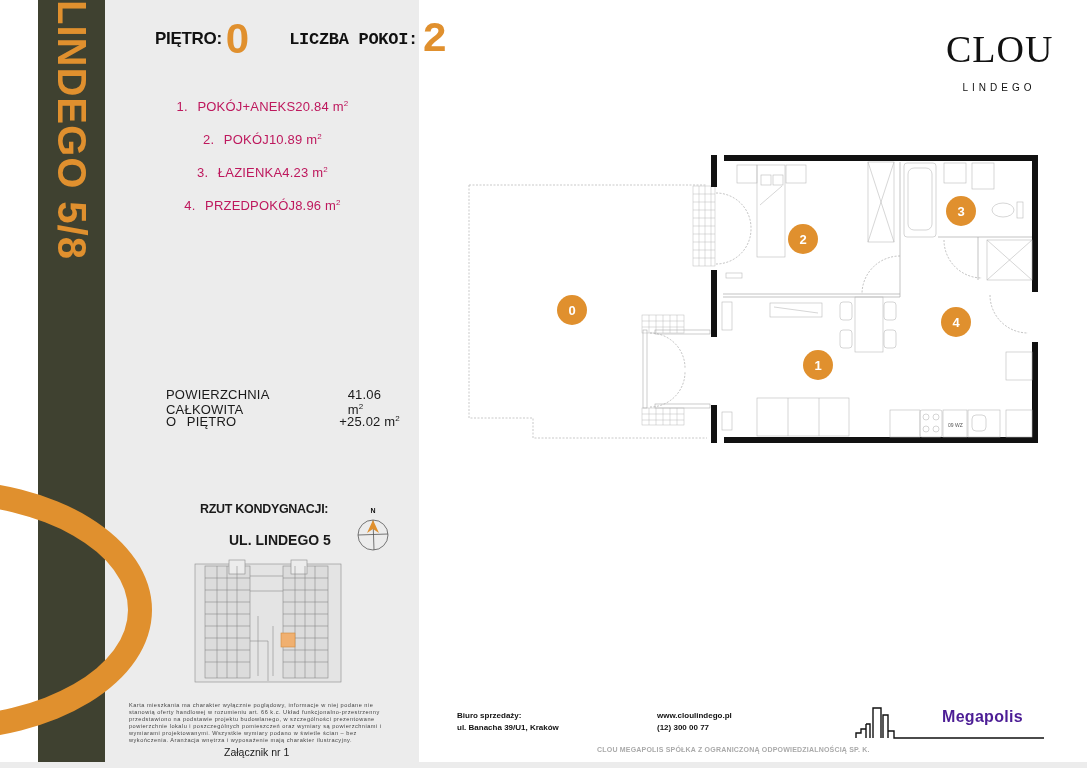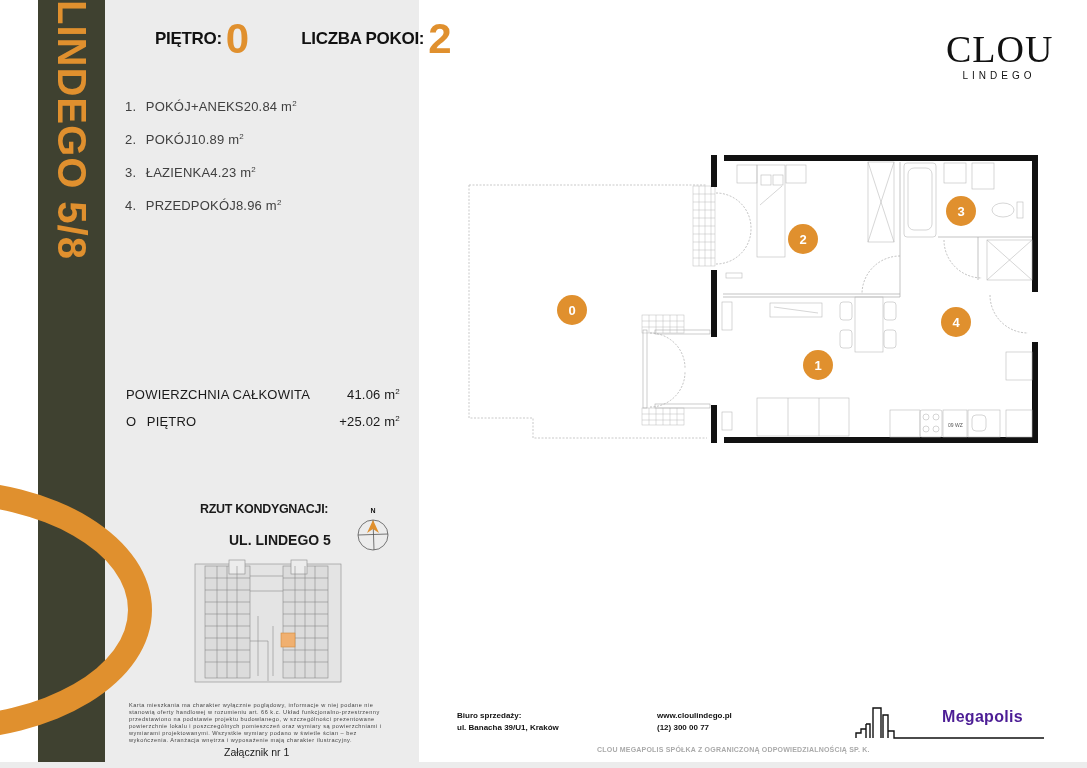--- a/index.html
+++ b/index.html
@@ -19,44 +19,44 @@
   .vertical-title span {
     display: block; transform: rotate(90deg); white-space: nowrap;
     font-family: "Liberation Sans", sans-serif; font-weight: 700;
     font-size: 40px; letter-spacing: 1px; color: #e0902e; line-height: 1;
   }
 
   .floor-info { position: absolute; top: 18px; left: 155px; display: flex; align-items: baseline; }
   .floor-info .lbl { font-weight: 700; font-size: 17px; letter-spacing: -0.3px; color: #111; }
   .floor-info .big { font-weight: 700; font-size: 42px; color: #e0902e; line-height: 1; margin-left: 4px; }
   .floor-info .grp { display: flex; align-items: center; }
-  .floor-info .grp2 { margin-left: 52px; }
+  .floor-info .grp2 { margin-left: 40px; font-family: Liberation Mono, monospace; }
 
   .rooms { position: absolute; left: 125px; top: 99px; width: 275px; }
-  .room-row { display: flex; justify-content: flex-start; height: 33px; font-size: 13px; color: #404040; letter-spacing: 0.2px; }
+  .room-row { display: flex; justify-content: center; height: 33px; font-size: 13px; color: #be185d; letter-spacing: 0.2px; }
   .room-row .num { width: 17px; display: inline-block; }
   .room-row sup, .totals sup { font-size: 8px; vertical-align: 5px; }
 
   .totals { position: absolute; left: 126px; top: 387px; width: 274px; font-size: 13px; letter-spacing: 0.2px; }
-  .totals .row { display: flex; justify-content: space-between; height: 27px; }
+  .totals .row { display: flex; justify-content: space-between; height: 27px; margin-left: 40px; }
 
   .rzut-title { position: absolute; left: 200px; top: 502px; font-weight: 700; font-size: 12.5px; letter-spacing: -0.3px; }
   .rzut-sub { position: absolute; left: 229px; top: 532px; font-weight: 700; font-size: 14px; }
   .compass { position: absolute; left: 355px; top: 505px; width: 36px; height: 48px; }
   .site-plan { position: absolute; left: 193px; top: 556px; width: 150px; height: 130px; }
 
   .disclaimer {
     position: absolute; left: 129px; top: 702px; width: 262px;
     font-size: 5.6px; line-height: 6.9px; color: #444; letter-spacing: 0.5px;
   }
   .annex { position: absolute; left: 224px; top: 746px; font-size: 10.5px; color: #1a1a1a; }
 
   .clou-logo { position: absolute; left: 946px; top: 30px; width: 106px; text-align: center; }
   .clou-logo .main { font-family: Liberation Serif, serif; font-size: 38px; letter-spacing: 1px; line-height: 1; color: #111; }
-  .clou-logo .sub { font-size: 10px; letter-spacing: 4px; margin-top: 2px; color: #111; }
+  .clou-logo .sub { font-size: 10px; letter-spacing: 4px; margin-top: 14px; color: #111; }
 
   .plan { position: absolute; left: 460px; top: 150px; width: 590px; height: 300px; }
 
   .badge {
     position: absolute; width: 30px; height: 30px; border-radius: 50%;
     background: #e0902e; color: #fff; font-weight: 700; font-size: 13px;
     display: flex; align-items: center; justify-content: center;
   }
 
   .footer-office { position: absolute; left: 457px; top: 710px; font-size: 8px; font-weight: 700; line-height: 12px; color: #111; }

